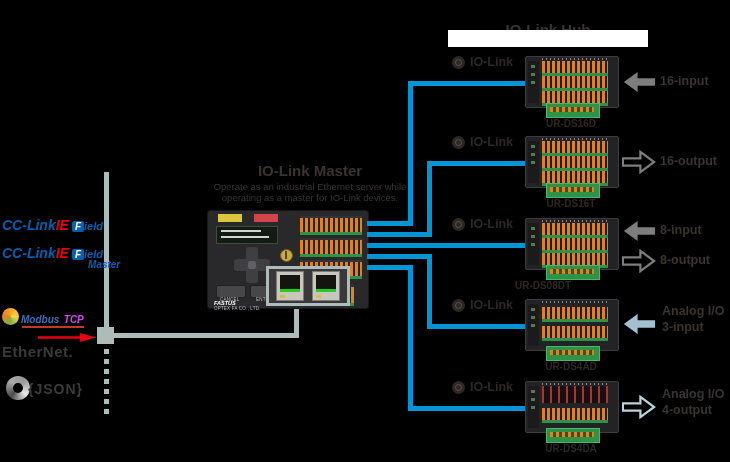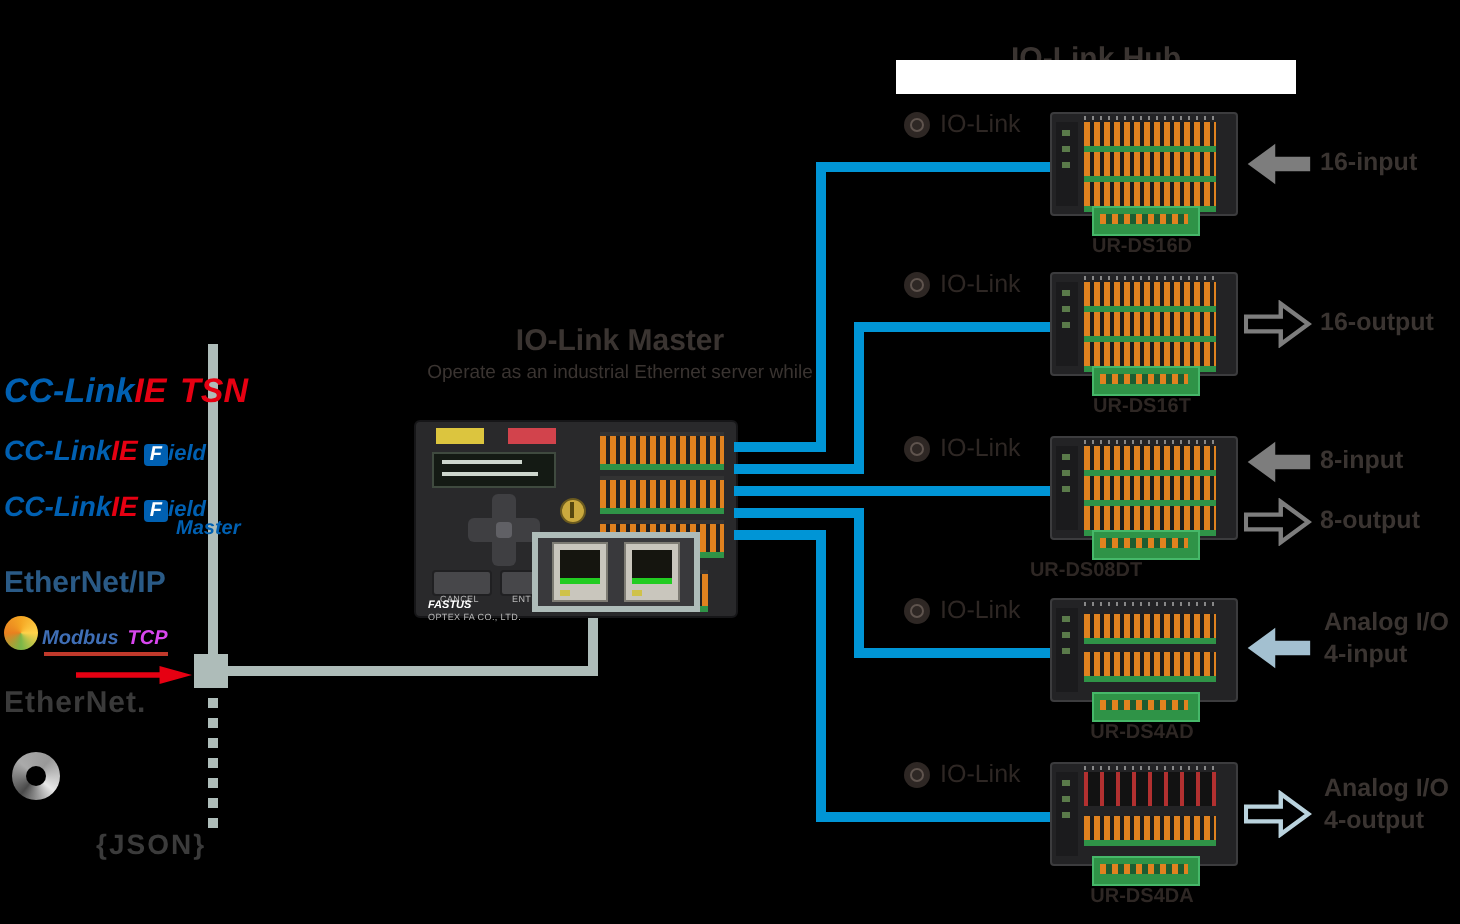--- a/index.html
+++ b/index.html
@@ -76,21 +76,21 @@
   .hub-indic{position:absolute;left:16px;top:4px;width:66px;height:17px;background:#121212;
       background-image:repeating-linear-gradient(90deg,#b23030 0 2px,transparent 2px 8px);
       background-size:100% 2px;background-repeat:repeat-y;}
   .hub-bottom{position:absolute;left:20px;top:46px;width:52px;height:13px;background:#2f9347;
       border:1px solid #46b869;}
   .hub-bottom i{position:absolute;left:3px;top:3px;width:44px;height:5px;display:block;
       background:repeating-linear-gradient(90deg,#e0821f 0 3px,#1e5c30 3px 6px);}
   .hub-model{color:var(--hub-text);font-size:10px;font-weight:bold;text-align:center;width:92px;}
 
   .iolink{display:flex;align-items:center;gap:5px;color:var(--hub-text);
-          font-size:12.5px;font-weight:normal;justify-content:flex-end;}
+          font-size:12.5px;font-weight:bold;justify-content:flex-end;}
   .io-icon{width:13px;height:13px;border-radius:50%;background:#2e2724;position:relative;flex:none;}
   .io-icon::after{content:"";position:absolute;left:3px;top:3px;width:5px;height:5px;
       border:1px solid #5f544e;border-radius:50%;}
 
   
   .arr{width:34px;height:24px;}
   .arr svg{display:block;width:100%;height:100%;}
   .arr.solid-gray polygon{fill:var(--arrow-gray);}
   .arr.hollow-gray polygon{fill:#000;stroke:var(--arrow-gray);stroke-width:2.4;}
   .arr.solid-blue polygon{fill:var(--arrow-blue);}
@@ -104,45 +104,41 @@
 
 <div id="canvas">
 
 
   <div class="abs gline" style="left:104px;top:172px;width:5px;height:156px;"></div>
   <div class="abs gline" style="left:97px;top:327px;width:17px;height:17px;"></div>
   <div class="abs gline" style="left:114px;top:333px;width:185px;height:5px;"></div>
   <div class="abs gline" style="left:294px;top:305px;width:5px;height:30px;"></div>
   <div class="abs gdash"></div>
 
-  <div class="abs logo" style="top:186px;font-size:17px;">
-    <span class="lg-blue">CC-Link</span><span class="lg-red">IE</span>
-    <span class="lg-red" style="margin-left:2px;">TSN</span>
-  </div>
   <div class="abs logo" style="top:217px;font-size:14px;">
     <span class="lg-blue">CC-Link</span><span class="lg-red">IE</span><span class="fblock">F</span><span class="lg-blue" style="font-size:11px;">ield</span>
   </div>
   <div class="abs logo" style="top:245px;font-size:14px;">
     <span class="lg-blue">CC-Link</span><span class="lg-red">IE</span><span class="fblock">F</span><span class="lg-blue" style="font-size:11px;">ield</span>
   </div>
   <div class="abs logo lg-blue" style="top:259px;left:88px;font-size:10px;">Master</div>
-  <div class="abs enip" style="top:283px;">EtherNet/IP</div>
   <div class="abs modbus-icon" style="left:2px;top:308px;"></div>
   <div class="abs" style="left:21px;top:309px;">
     <span class="modbus-txt">Modbus</span>
     <span class="modbus-txt" style="color:#d946ef;">TCP</span>
   </div>
   <div class="abs modbus-tag" style="left:22px;top:326px;width:62px;"></div>
   <div class="abs ecat-arrow" style="left:38px;top:333px;width:58px;height:9px;"></div>
   <div class="abs ecat-txt" style="left:2px;top:343px;">EtherNet.</div>
   <div class="abs json-icon" style="left:6px;top:376px;"></div>
-  <div class="abs json-txt" style="left:48px;top:381px;margin-top:33px;">{JSON}</div>
+  <div class="abs json-txt" style="left:28px;top:381px;">{JSON}</div>
 
   <div class="abs sec-title" style="left:185px;top:162px;width:250px;">IO-Link Master</div>
   <div class="abs sec-desc" style="left:175px;top:181px;width:270px;">Operate as an industrial Ethernet server while</div>
+  <div class="abs sec-desc" style="left:175px;top:192px;width:270px;">operating as a master for IO-Link devices.</div>
 
   <div class="abs master">
     <div class="abs m-yellow"></div>
     <div class="abs m-red"></div>
     <div class="abs m-lcd">
       <i style="top:3px;width:40px;"></i>
         <i style="top:9px;width:48px;"></i>
     </div>
     <div class="abs m-dpad-v"></div>
     <div class="abs m-dpad-h"></div>
@@ -285,21 +281,21 @@
         <i></i>
       </span>
   </div>
   <div class="abs hub-model" style="left:525px;top:361px;">UR-DS4AD</div>
   <div class="abs arr solid-blue" style="left:622px;top:312px;">
     <svg viewBox="0 0 37 26">
         <polygon points="36,9 17,9 17,2 2,13 17,24 17,17 36,17"></polygon>
       </svg>
   </div>
   <div class="abs arr-label" style="left:662px;top:303px;">Analog I/O</div>
-  <div class="abs arr-label" style="left:662px;top:319px;">4-input</div>
+  <div class="abs arr-label" style="left:662px;top:319px;">3-input</div>
 
   <div class="abs iolink" style="left:452px;top:380px;">
     <span class="io-icon"></span>
     <span>IO-Link</span>
   </div>
   <div class="abs hub" style="left:525px;top:381px;">
     <span class="hub-side">
         <i style="top:4px;"></i>
         <i style="top:12px;"></i>
         <i style="top:20px;"></i>

